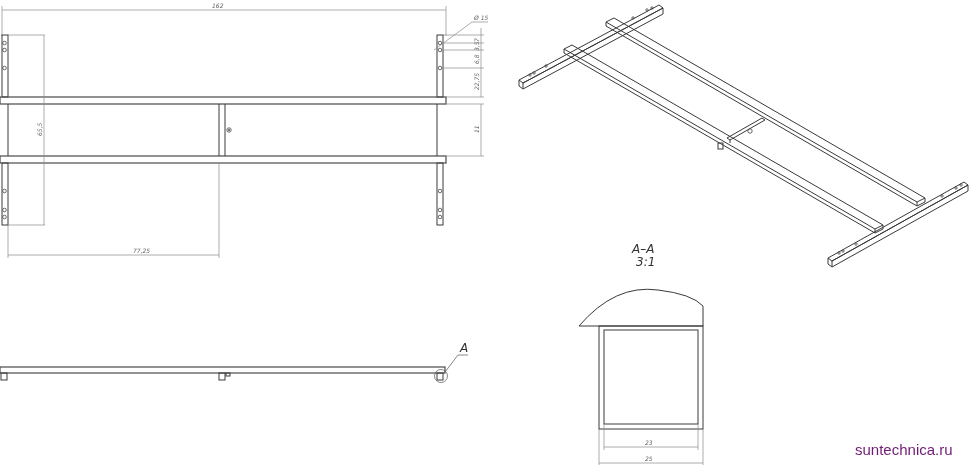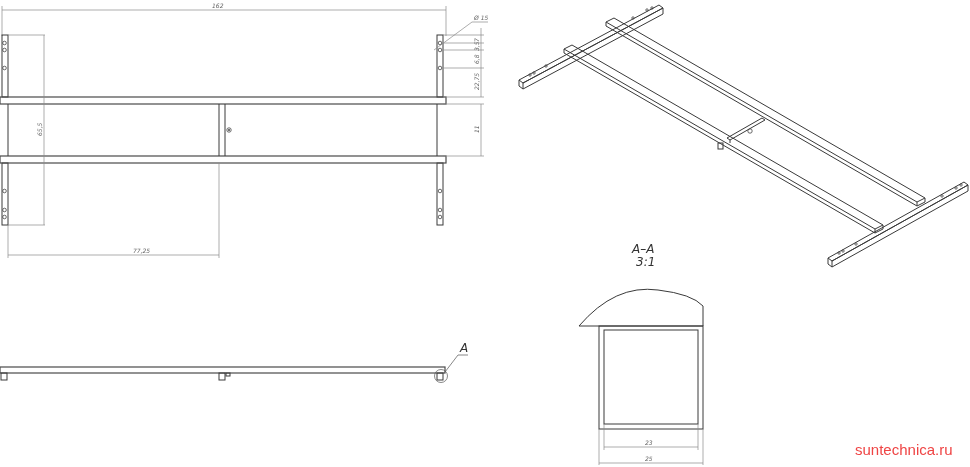--- a/index.html
+++ b/index.html
@@ -4,21 +4,21 @@
   <style>
     html, body { margin: 0; padding: 0; background: #ffffff; }
     body { width: 970px; height: 467px; overflow: hidden; position: relative; font-family: "Liberation Sans", sans-serif; }
     svg { position: absolute; left: 0; top: 0; }
     .ln { stroke: #3a3a3a; stroke-width: 1; fill: none; }
     .ln2 { stroke: #4a4a4a; stroke-width: 1.2; fill: none; }
     .dim { stroke: #8a8a8a; stroke-width: 0.7; fill: none; }
     .hole { stroke: #444; stroke-width: 0.8; fill: none; }
     .dimtxt { font-family: "DejaVu Sans", sans-serif; font-style: italic; font-size: 6px; fill: #666; }
     .labeltxt { font-family: "DejaVu Sans", sans-serif; font-style: italic; font-size: 12px; fill: #333; }
-    .watermark { position: absolute; left: 855px; top: 441px; font-family: "Liberation Sans", sans-serif; font-size: 15px; color: #ef4444; }
+    .watermark { position: absolute; left: 855px; top: 441px; font-family: "Liberation Sans", sans-serif; font-size: 15px; color: #701a75; }
   </style>
 </head>
 <body>
 
 <svg width="970" height="467" viewBox="0 0 970 467">
 
   <g>
 
     <line class="dim" x1="2" y1="10" x2="446" y2="10"></line>
     <line class="dim" x1="2" y1="6" x2="2" y2="36"></line>

